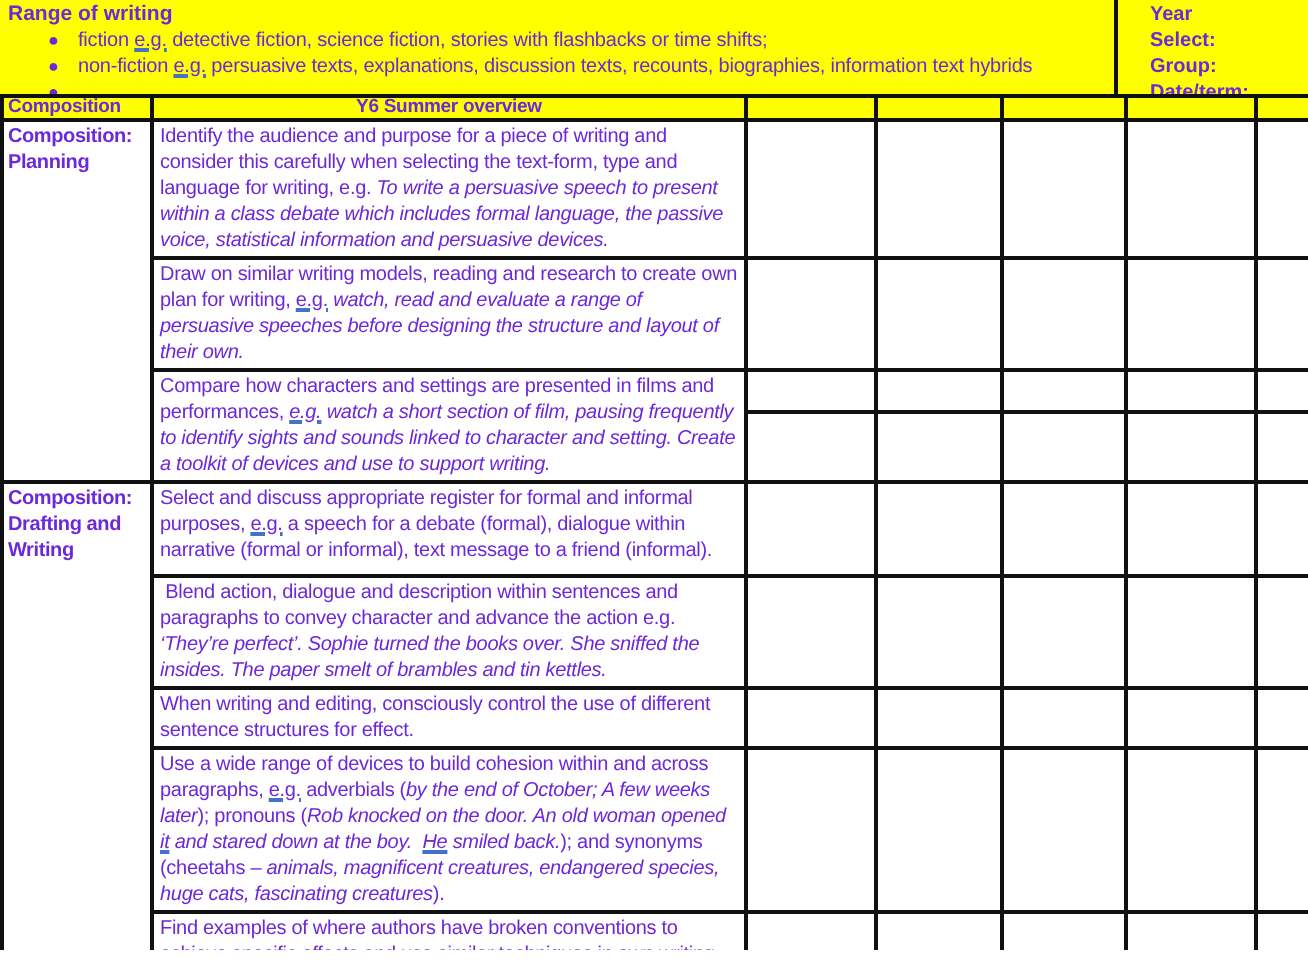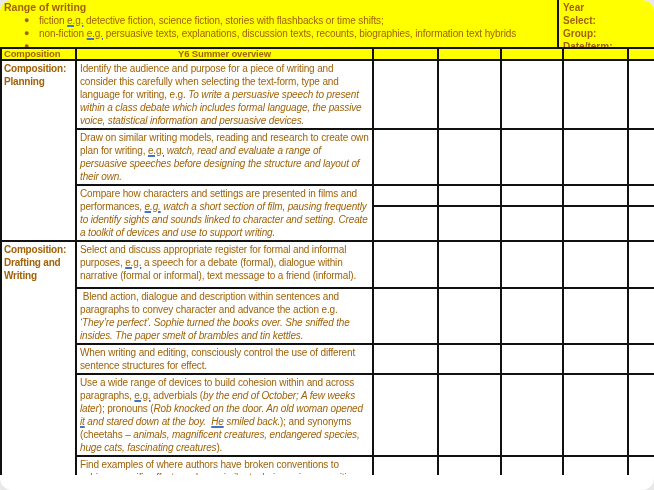--- a/index.html
+++ b/index.html
@@ -1,30 +1,30 @@
 <!DOCTYPE html>
 <html><head>
 <meta charset="utf-8">
 <style>
   html,body{margin:0;padding:0;background:#e8e8e8;}
   .page{
     position:relative;width:654px;height:490px;background:#ffffff;
-    font-family:"Liberation Sans",sans-serif;color:#a16207;overflow:hidden;border-radius:12px;
+    font-family:"Liberation Sans",sans-serif;color:#6d28d9;overflow:hidden;
   }
   
   .topband{
     position:absolute;top:0;left:0;width:654px;height:55px;
     background:#ffff00;display:flex;
   }
   .range{flex:0 0 559px;border-right:2px solid #111;padding:1px 0 0 4px;box-sizing:border-box;}
   .range-title{font-weight:bold;font-size:10.5px;line-height:13px;}
   .bullet{display:flex;padding-left:20px;font-size:10px;line-height:13px;letter-spacing:-0.1px;}
   .dot{width:15px;flex:0 0 15px;font-size:9px;}
   .btext{white-space:pre-wrap;}
-  .meta{flex:1;padding:1px 0 0 4px;font-weight:bold;font-size:10px;line-height:13px;}
+  .meta{flex:1;padding:1px 0 0 16px;font-weight:bold;font-size:10px;line-height:13px;}
   .meta div{height:13px;}
   
   .tablewrap{position:absolute;top:47px;left:0;width:654px;height:428px;overflow:hidden;}
   table{border-collapse:collapse;table-layout:fixed;width:658px;}
   td{
     border:2px solid #111;vertical-align:top;padding:1px 3px;
     font-size:10px;line-height:13px;letter-spacing:-0.15px;box-sizing:border-box;
     background:#fff;overflow:hidden;
   }
   td.hc{background:#ffff00;font-weight:bold;font-size:9.5px;line-height:10px;padding:0 2px;}

